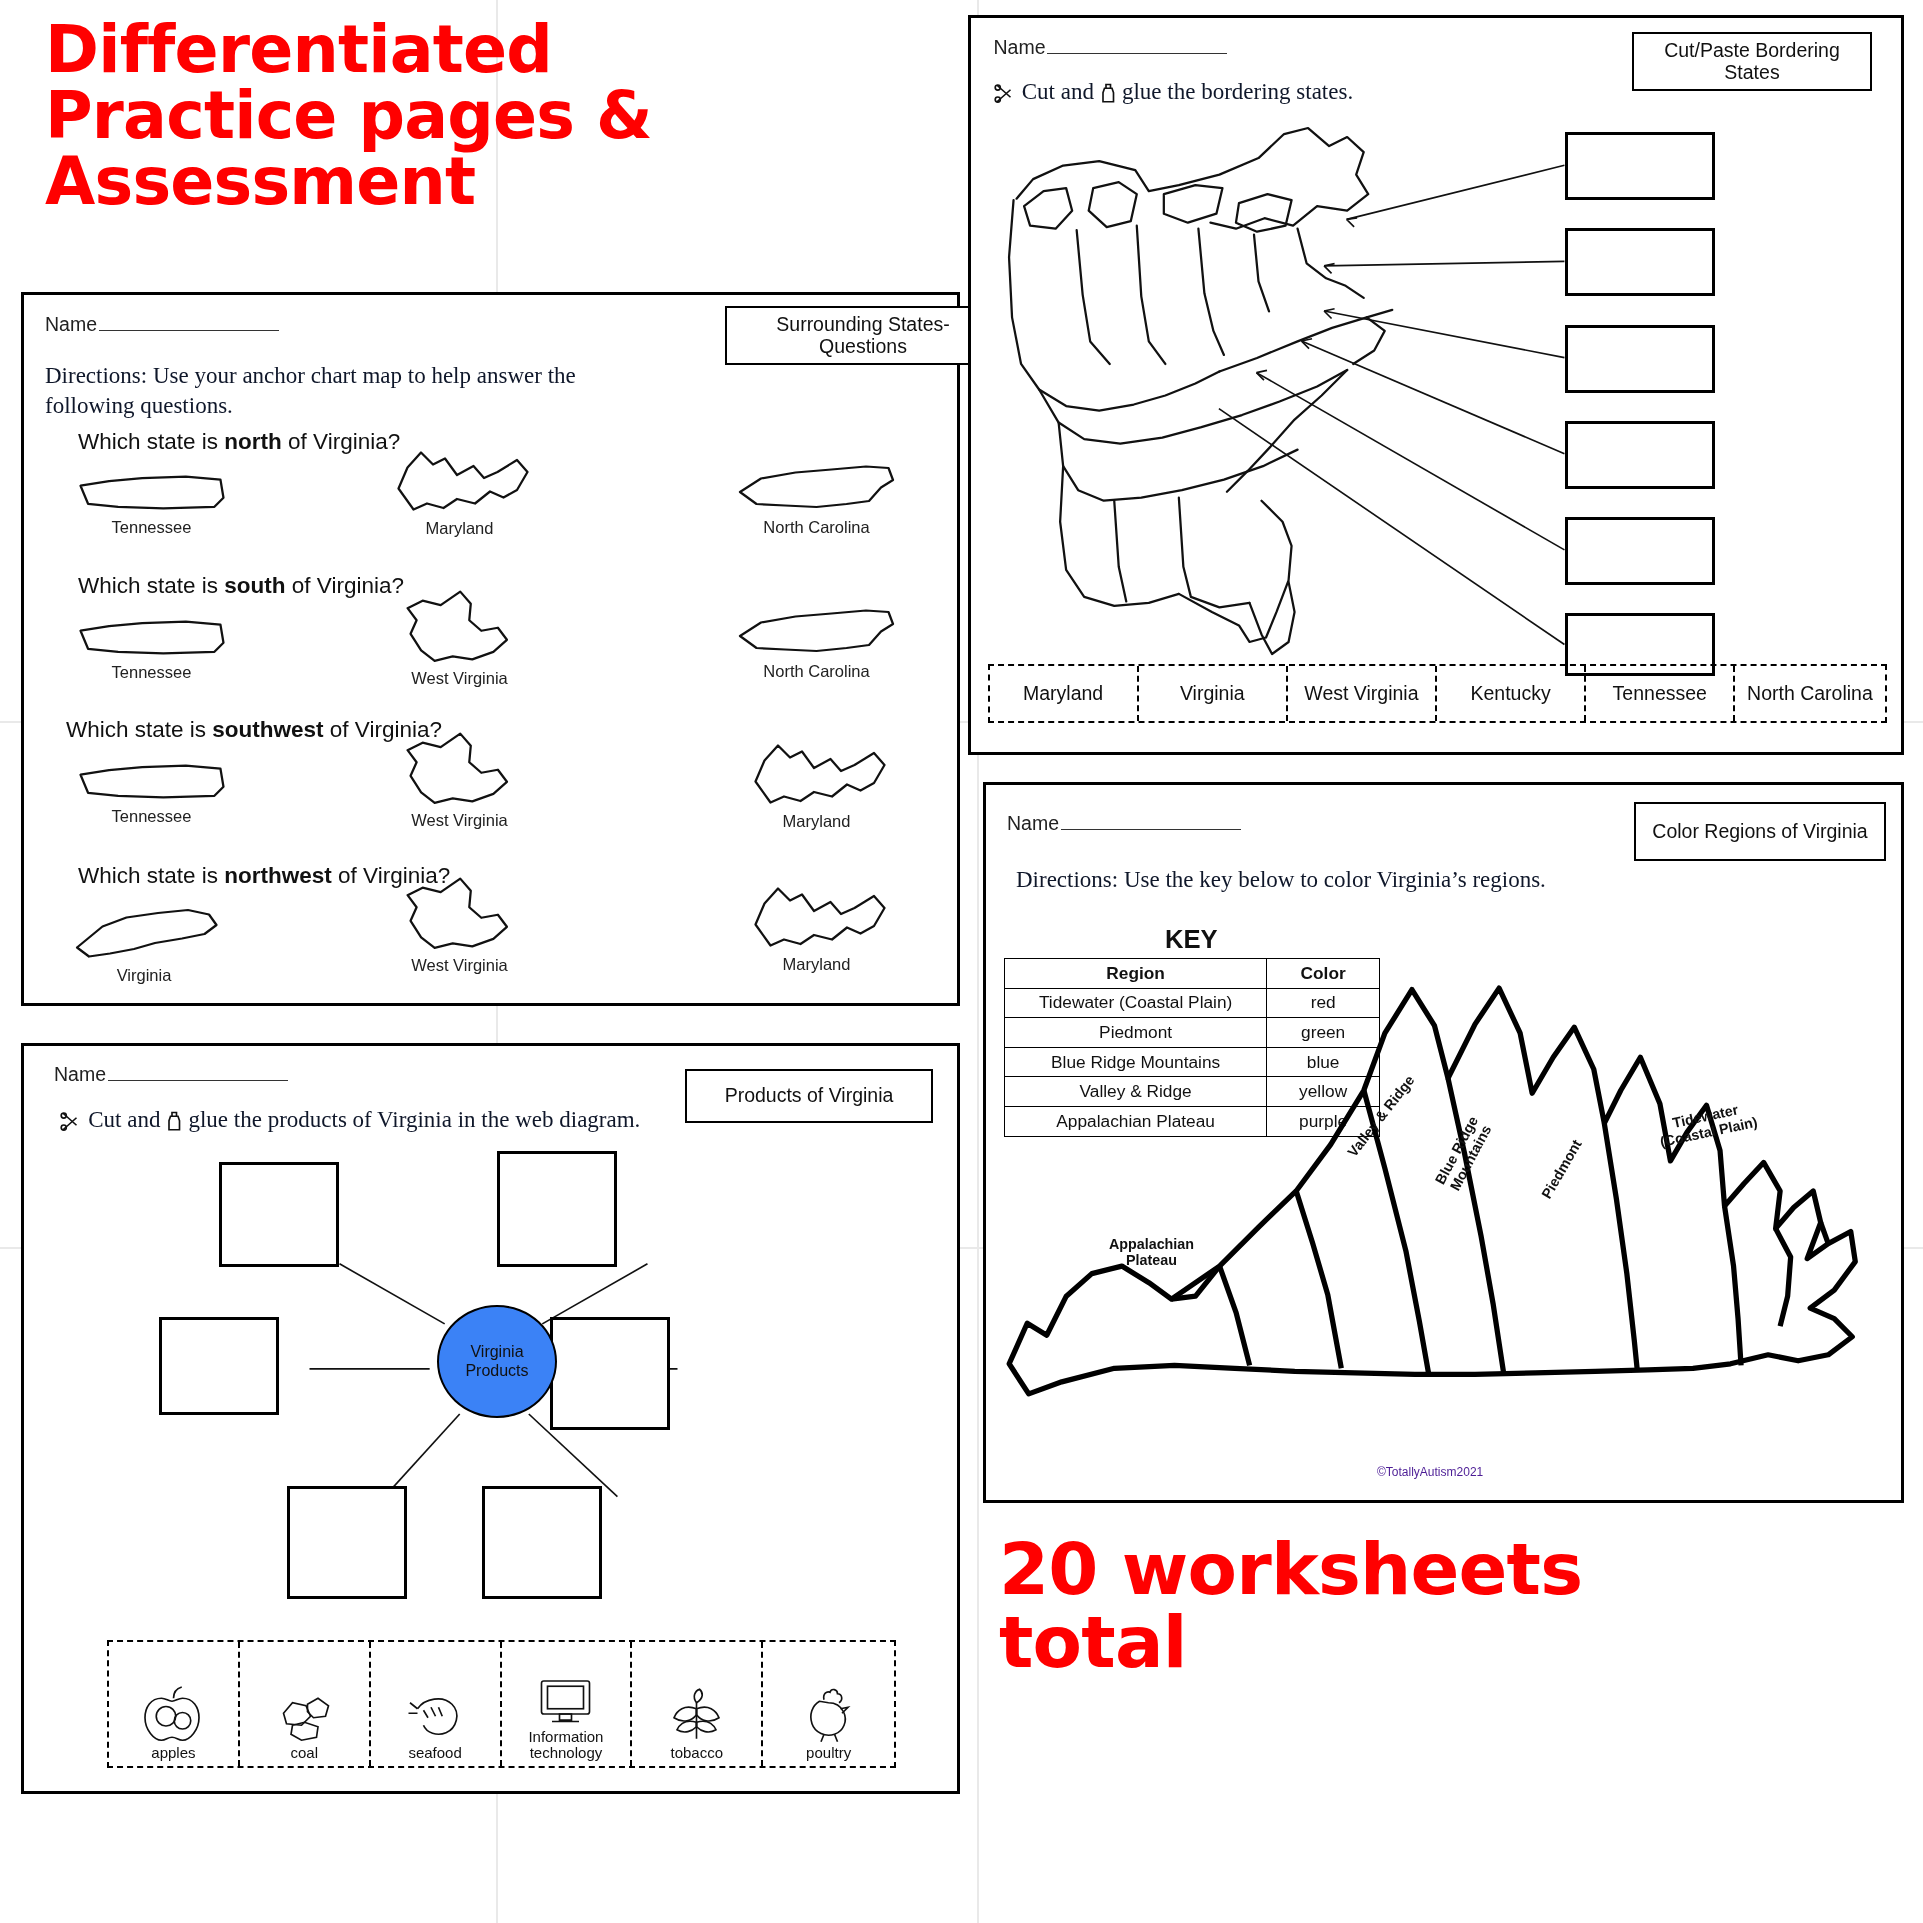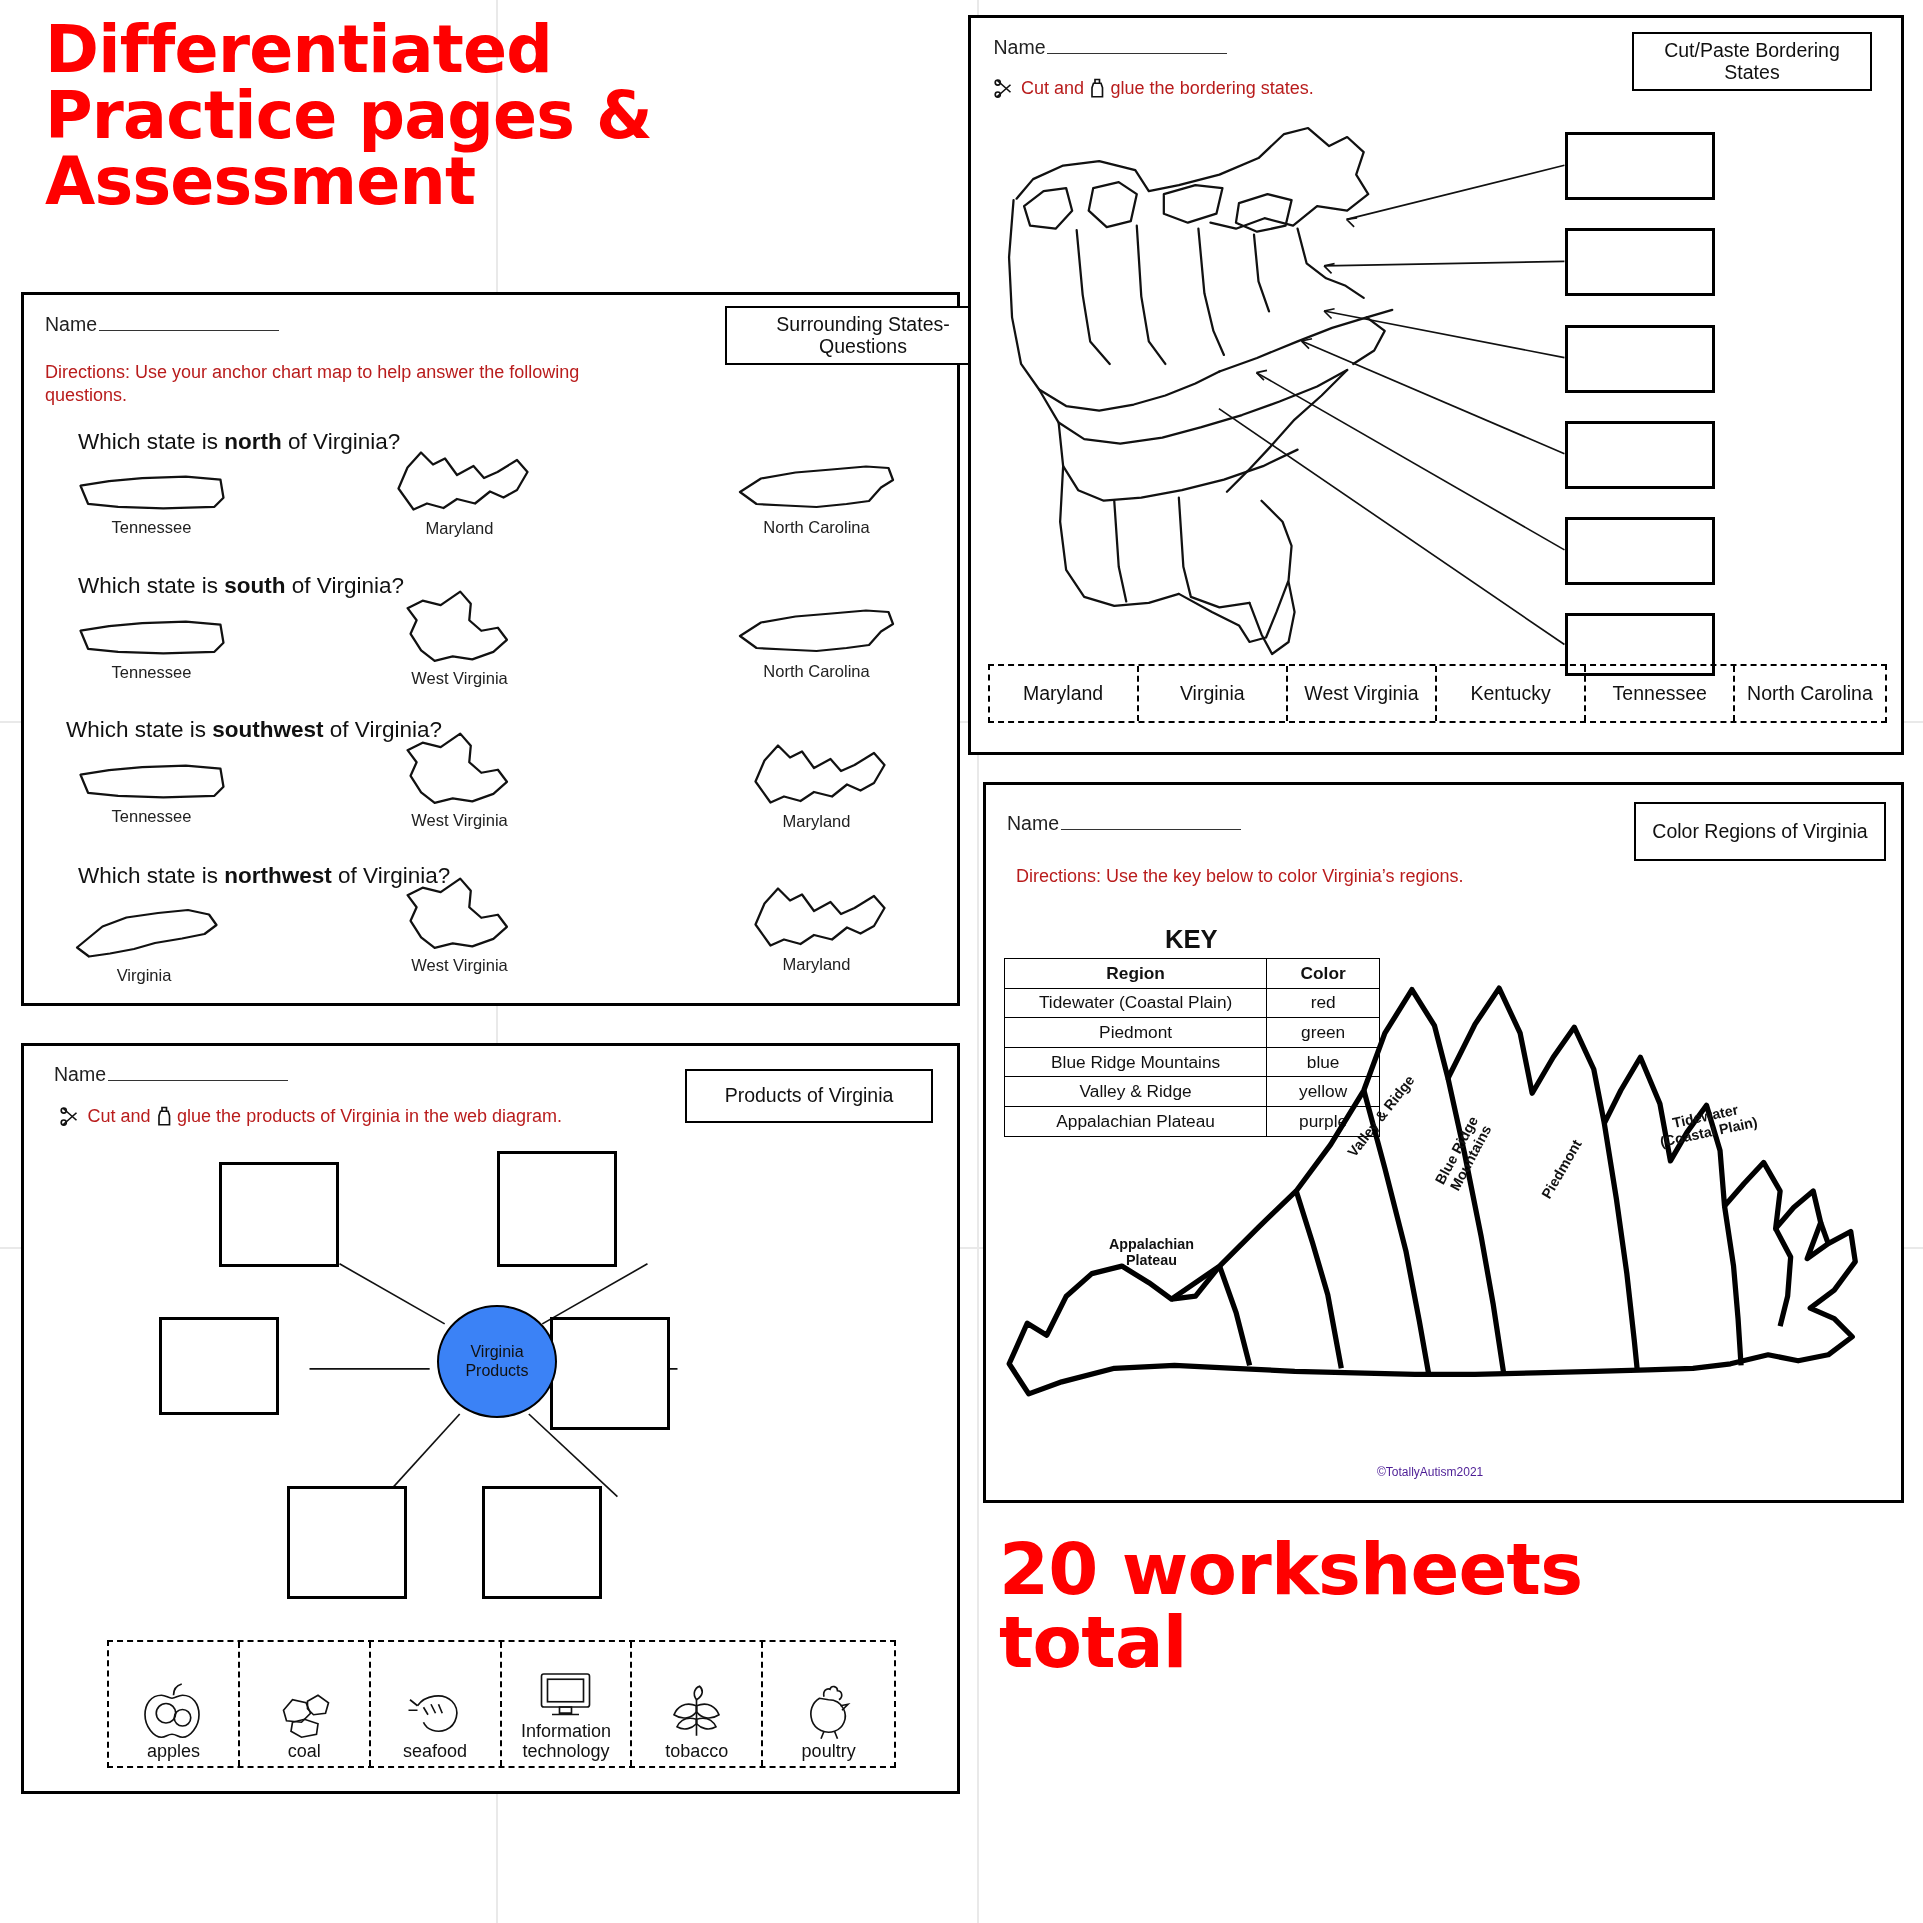--- a/index.html
+++ b/index.html
@@ -44,23 +44,24 @@
     border:2.3px solid #000;
     display:flex; align-items:center; justify-content:center;
     text-align:center;
     font-size:19.5px;
     line-height:1.15;
     padding:4.5px 7.5px;
     background:#fff;
   }
   .ws-directions {
     position:absolute;
-    font-size:18px;
-    color:#b91c1c;
+    font-size:23px;
+    color:#0f172a;
     line-height:1.3;
+    font-family:Liberation Serif, serif;
   }
 
   
   .guide-v, .guide-h { position:absolute; background:#e9e9e9; }
   .guide-v { width:1.5px; }
   .guide-h { height:1.5px; }
 
   
   #ws-surrounding { left:21px; top:292px; width:939px; height:714px; }
   .q-text { position:absolute; font-size:22.5px; color:#111; }
@@ -76,21 +77,21 @@
     position:absolute; border:2.3px solid #000; border-radius:50%;
     background:#3b82f6; display:flex; align-items:center; justify-content:center;
     text-align:center; font-size:16px; line-height:1.15;
   }
   .cutstrip {
     position:absolute; border:2.3px dashed #000; display:flex;
   }
   .cutstrip .cut-cell {
     border-right:2.3px dashed #000;
     display:flex; flex-direction:column; align-items:center; justify-content:flex-end;
-    font-size:18px; text-align:center; padding:4.5px 1.5px;
+    font-size:15px; text-align:center; padding:4.5px 1.5px;
     line-height:1.1;
   }
   .cutstrip .cut-cell:last-child { border-right:none; }
 
   
   #ws-border { left:968px; top:15px; width:936px; height:740px; }
   .border-box { position:absolute; border:3px solid #000; background:#fff; }
   .states-strip {
     position:absolute; border:2.3px dashed #000; display:flex;
   }

